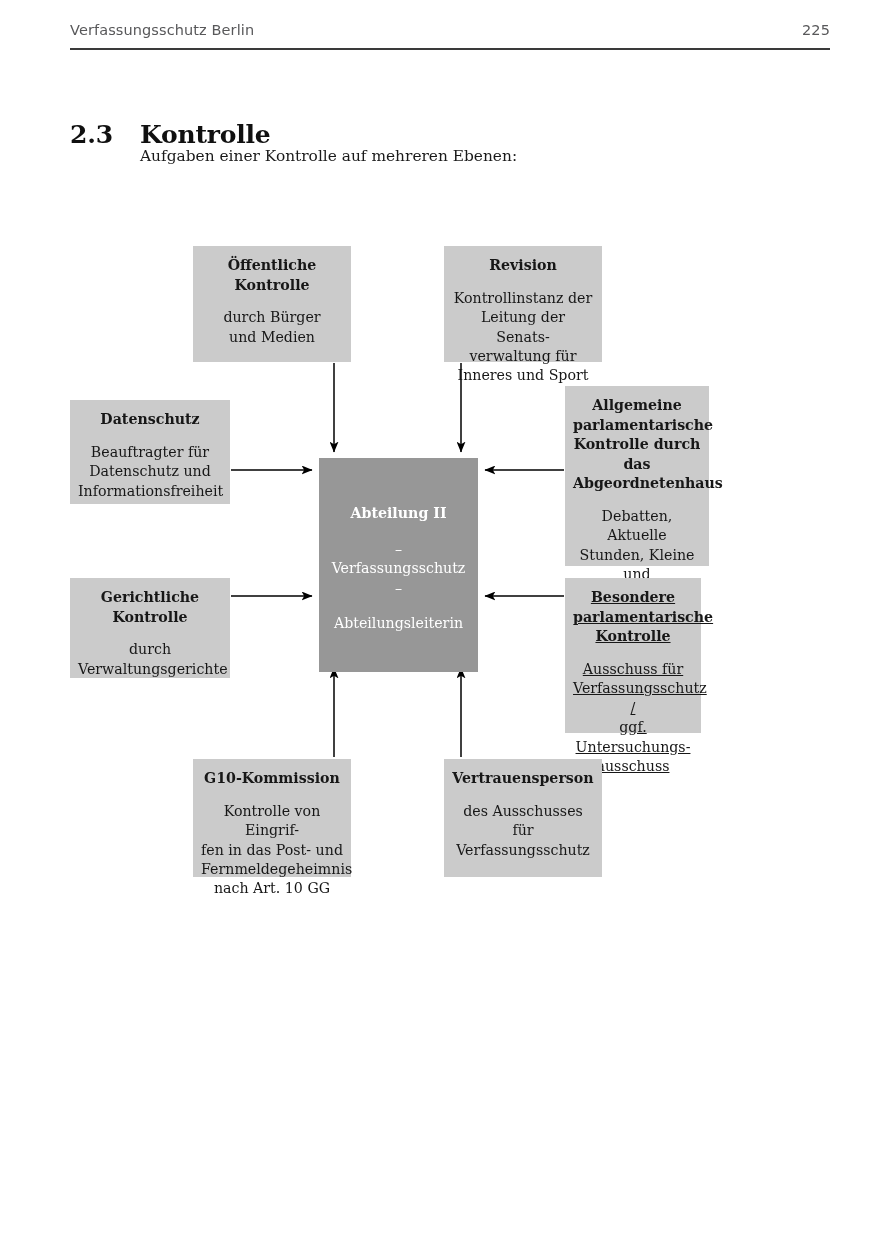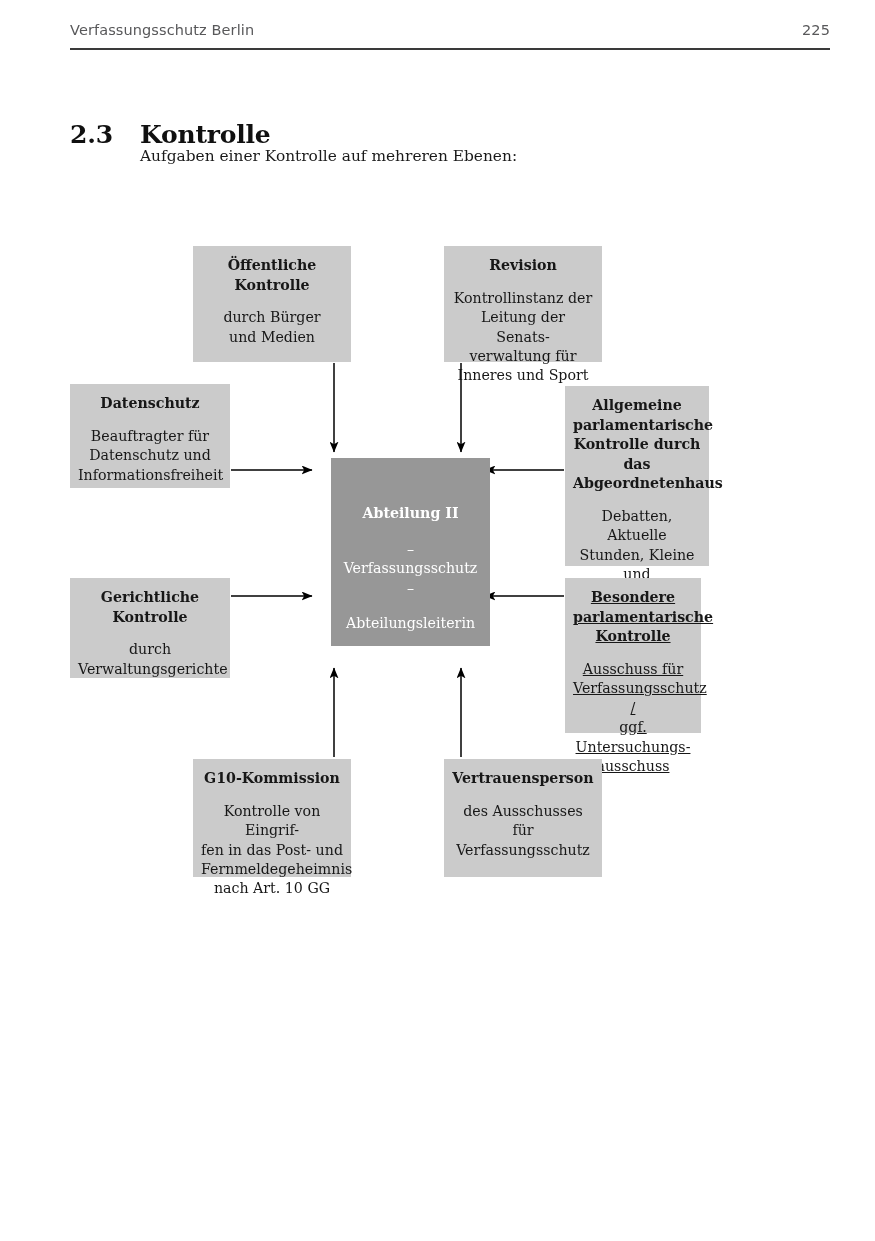--- a/index.html
+++ b/index.html
@@ -109,28 +109,28 @@
     margin-bottom: 0;
   }
   .node.central .line {
     display: block;
     margin-top: 16px;
   }
 
   
   #node-oeffentliche { left: 193px; top: 246px; width: 158px; height: 116px; }
   #node-revision     { left: 444px; top: 246px; width: 158px; height: 116px; }
-  #node-datenschutz  { left: 70px;  top: 384px; width: 160px; height: 104px; }
+  #node-datenschutz  { left: 70px;  top: 400px; width: 160px; height: 104px; }
   #node-allgemeine   { left: 565px; top: 386px; width: 144px; height: 180px; }
   #node-gerichtliche { left: 70px;  top: 578px; width: 160px; height: 100px; }
   #node-besondere    { left: 565px; top: 578px; width: 136px; height: 155px; text-decoration: underline; }
   #node-g10          { left: 193px; top: 759px; width: 158px; height: 118px; }
   #node-vertrauens   { left: 444px; top: 759px; width: 158px; height: 118px; }
-  #node-central      { left: 319px; top: 458px; width: 159px; height: 188px;
-                       padding-top: 46px; margin-left: 12px; }
+  #node-central      { left: 319px; top: 458px; width: 159px; height: 214px;
+                       padding-top: 46px; }
 
   svg.arrows {
     position: absolute;
     left: 0; top: 0;
     width: 875px; height: 1241px;
     pointer-events: none;
   }
 </style>
 </head>
 <body>

